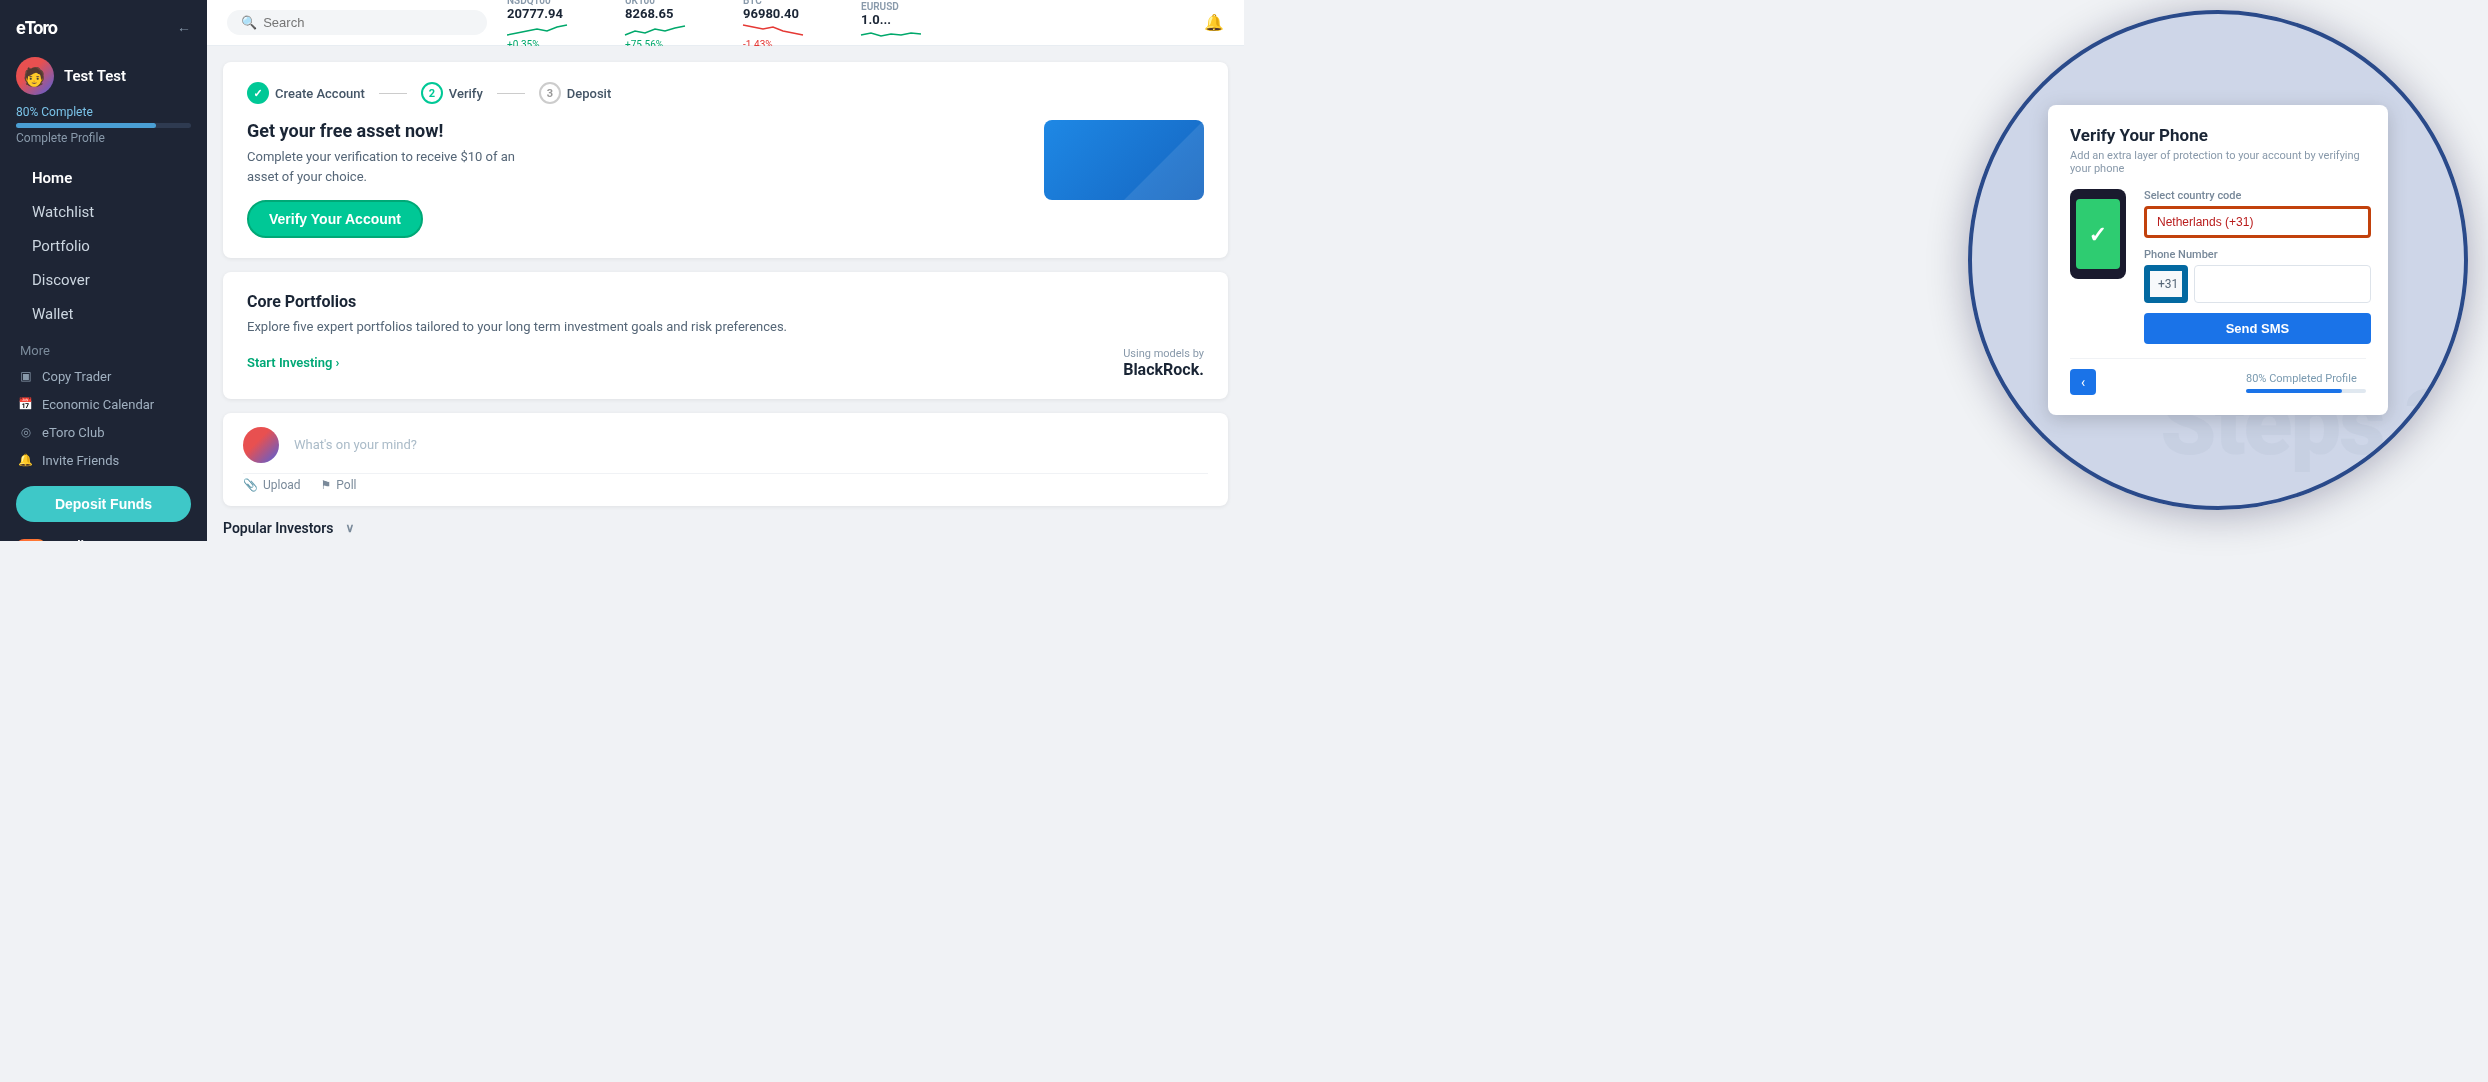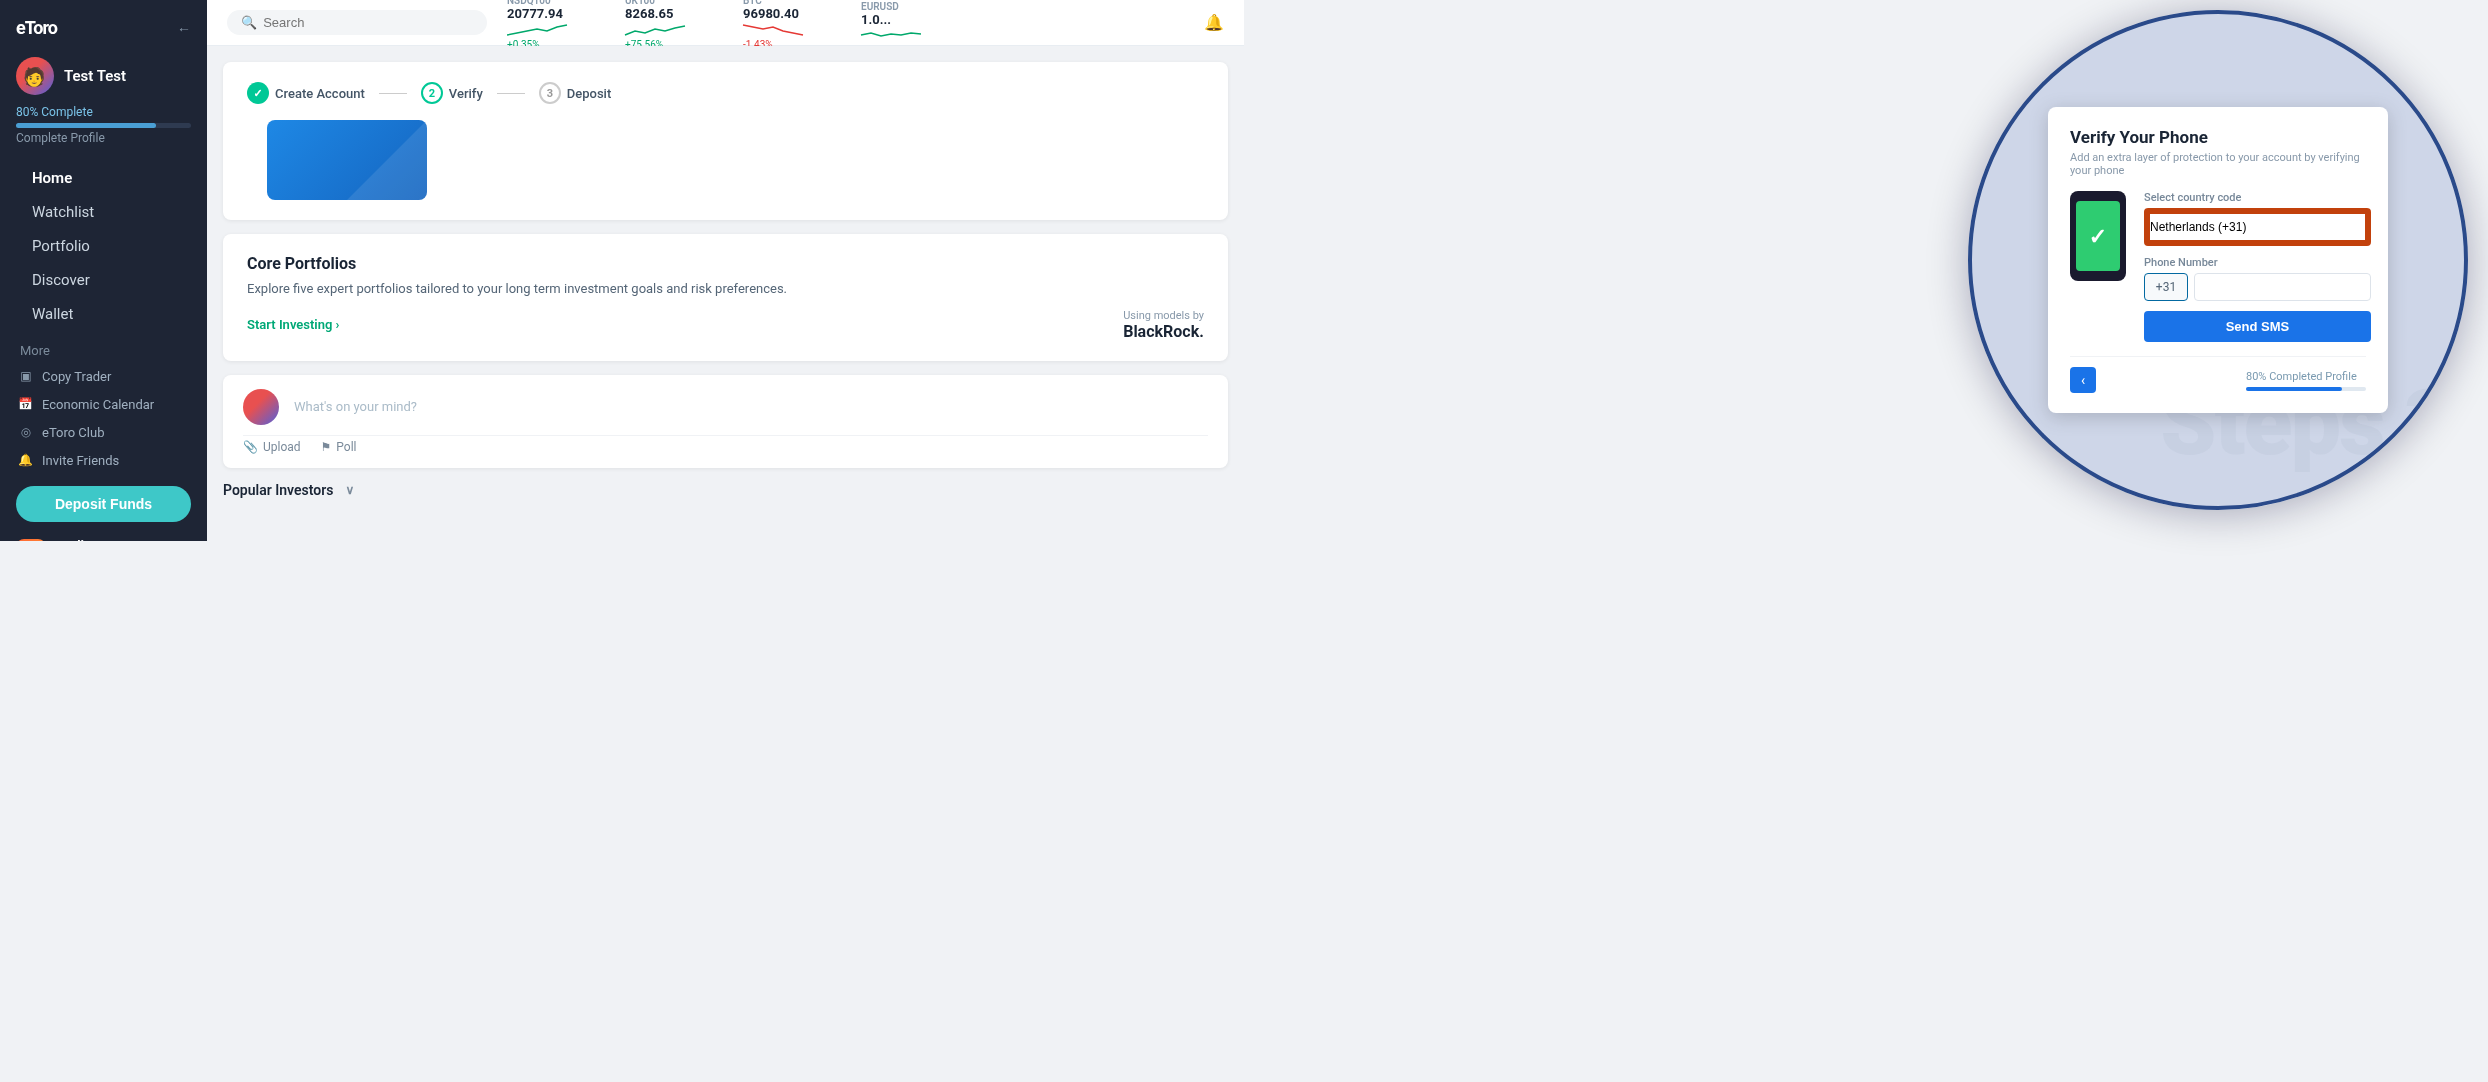--- a/index.html
+++ b/index.html
@@ -524,37 +524,37 @@
     }
     .form-section { flex: 1; }
     .form-label {
       font-size: 11px;
       color: #778899;
       margin-bottom: 4px;
       font-weight: 500;
     }
     .form-select {
       width: 100%;
-      border: 6px solid #c2410c;
+      border: 3px solid #c2410c;
       border-radius: 4px;
-      padding: 6px 0;
+      padding: 6px 10px;
       font-size: 12px;
-      color: #000000;
+      color: #b91c1c;
       background: #fff;
       margin-bottom: 10px;
       appearance: none;
       cursor: pointer;
     }
     .form-input-row {
       display: flex;
       gap: 6px;
       margin-bottom: 10px;
     }
     .form-prefix {
-      border: 1px solid #0369a1;
+      border: 6px solid #0369a1;
       border-radius: 4px;
       padding: 6px 8px;
       font-size: 12px;
       color: #556677;
       background: #f7f9fb;
       width: 44px;
       text-align: center;
     }
     .form-phone-input {
       flex: 1;
@@ -754,20 +754,25 @@
           <div class="step-circle active">2</div>
           <span class="step-label">Verify</span>
         </div>
         <div class="step-divider"></div>
         <div class="step-item">
           <div class="step-circle pending">3</div>
           <span class="step-label">Deposit</span>
         </div>
       </div>
       <div class="onboarding-promo">
+        <div class="onboarding-promo-text">
+          <h2>Get your free asset now!</h2>
+          <p>Complete your verification to receive $10 of an asset of your choice.</p>
+          <button class="verify-btn">Verify Your Account</button>
+        </div>
         <div class="onboarding-promo-graphic">
           <div class="promo-triangle"></div>
         </div>
       </div>
     </div>
 
     <div class="core-card">
       <h3>Core Portfolios</h3>
       <p>Explore five expert portfolios tailored to your long term investment goals and risk preferences.</p>
       <div style="display:flex; align-items:center; justify-content:space-between;">

